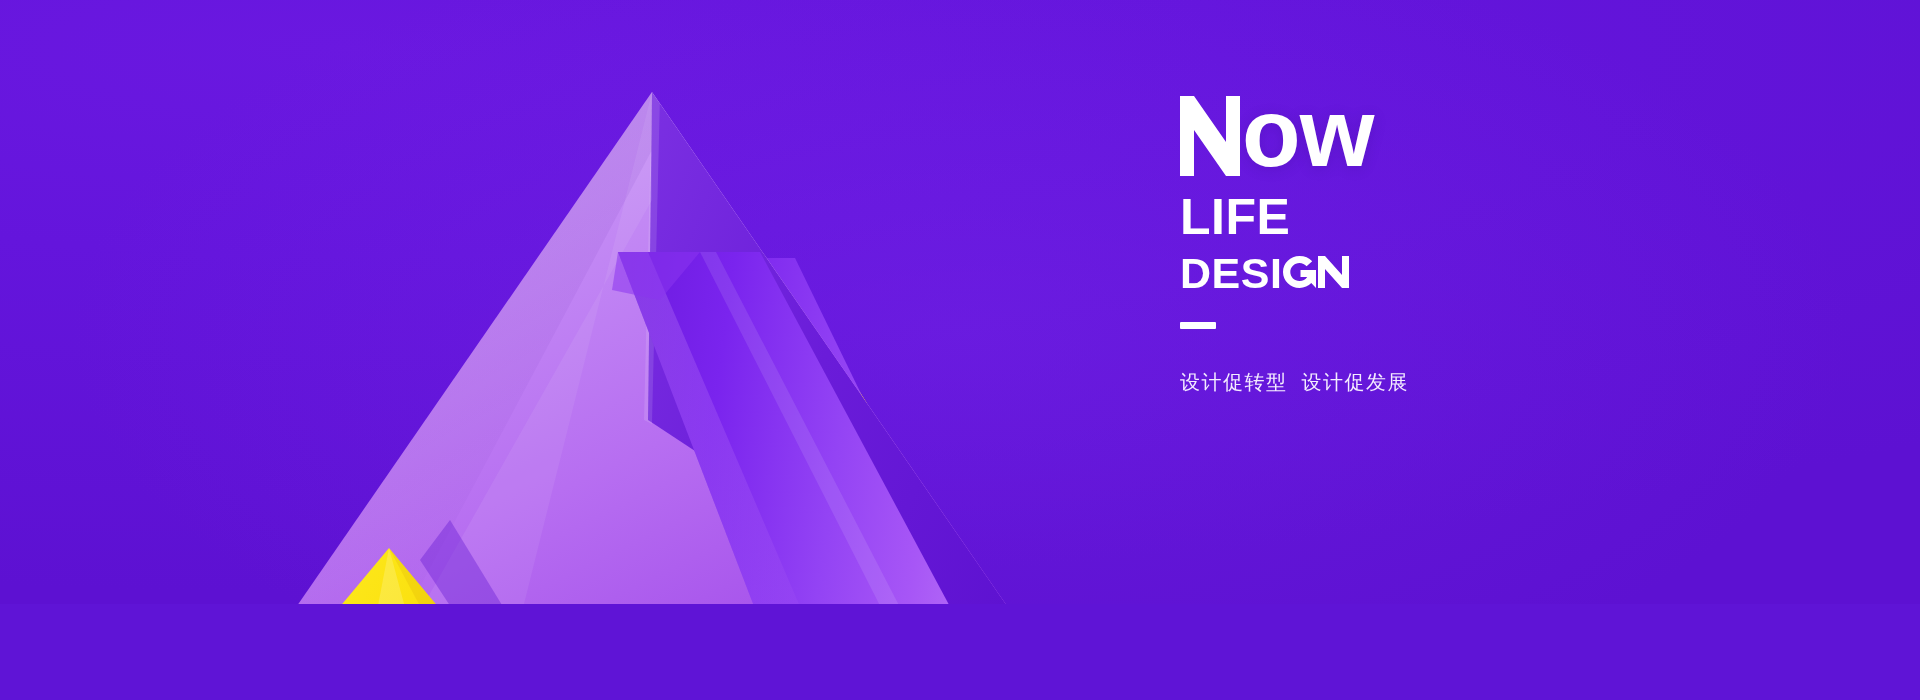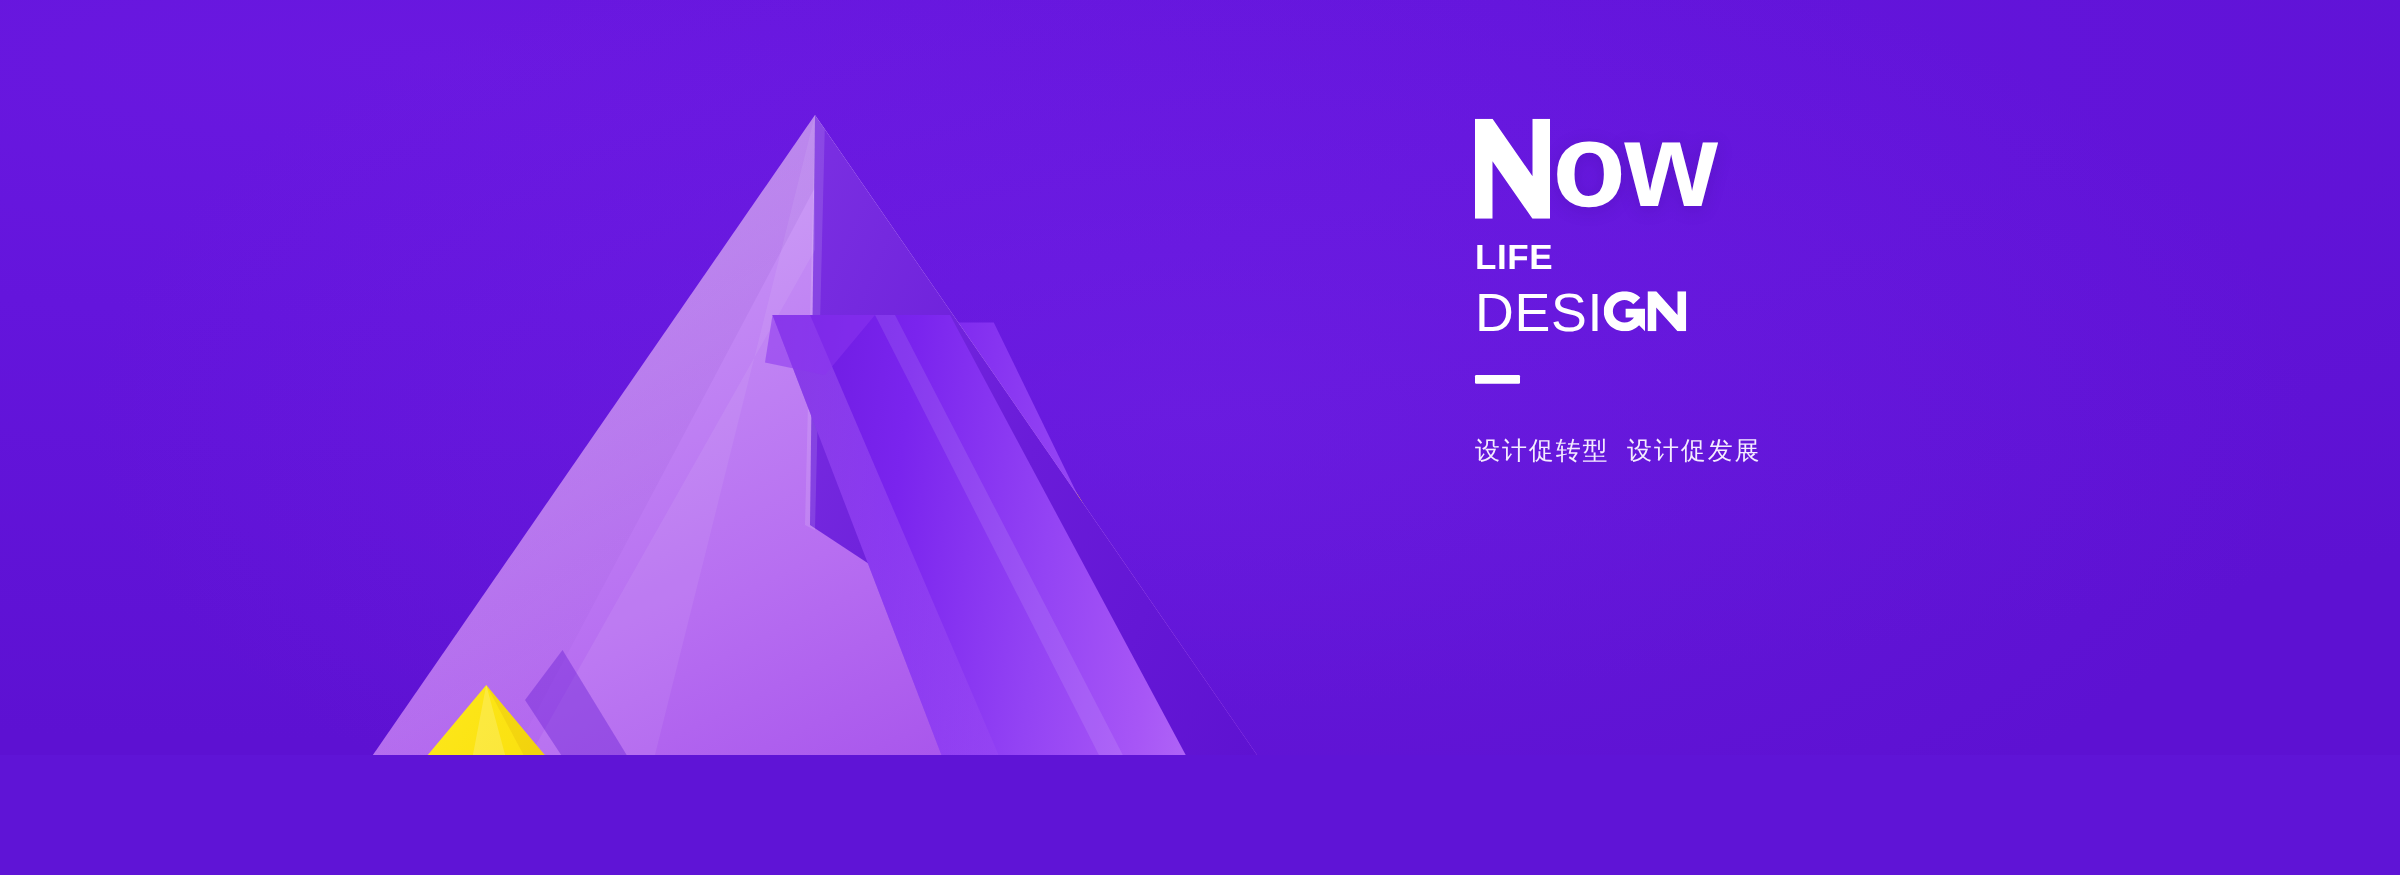--- a/index.html
+++ b/index.html
@@ -31,24 +31,24 @@
     width:420px;color:#ffffff;
   }
   .word-now{
     font-size:96px;line-height:.94;font-weight:700;
     letter-spacing:-1px;margin:0 0 14px 0;
     text-shadow:0 2px 14px rgba(40,0,110,.18);
   }
   .word-now .n-glyph{display:inline-block;position:relative;width:60px;height:80px;vertical-align:-10px;margin-right:2px;}
   .word-now .n-glyph svg{display:block;}
   .line-2{
-    font-size:28px;font-weight:700;line-height:1.02;
+    font-size:50px;font-weight:700;line-height:1.02;
     letter-spacing:.5px;margin:0 0 9px 0;
   }
-  .design-row{display:flex;align-items:baseline;font-size:43px;font-weight:400;letter-spacing:.5px;line-height:1.02;margin:0;}
+  .design-row{display:flex;align-items:baseline;font-size:43px;font-weight:700;letter-spacing:.5px;line-height:1.02;margin:0;}
   .design-row .g-glyph{display:inline-block;width:33px;height:32px;position:relative;margin:0 1px;}
   .design-row .n-glyph2{display:inline-block;width:31px;height:32px;position:relative;margin-left:1px;}
   .rule{
     width:36px;height:7px;background:#ffffff;
     margin-top:26px;border-radius:1px;
   }
   .cn{
     margin-top:40px;
     font-size:20px;letter-spacing:1.5px;color:#f4ecff;font-weight:400;
     white-space:pre;

